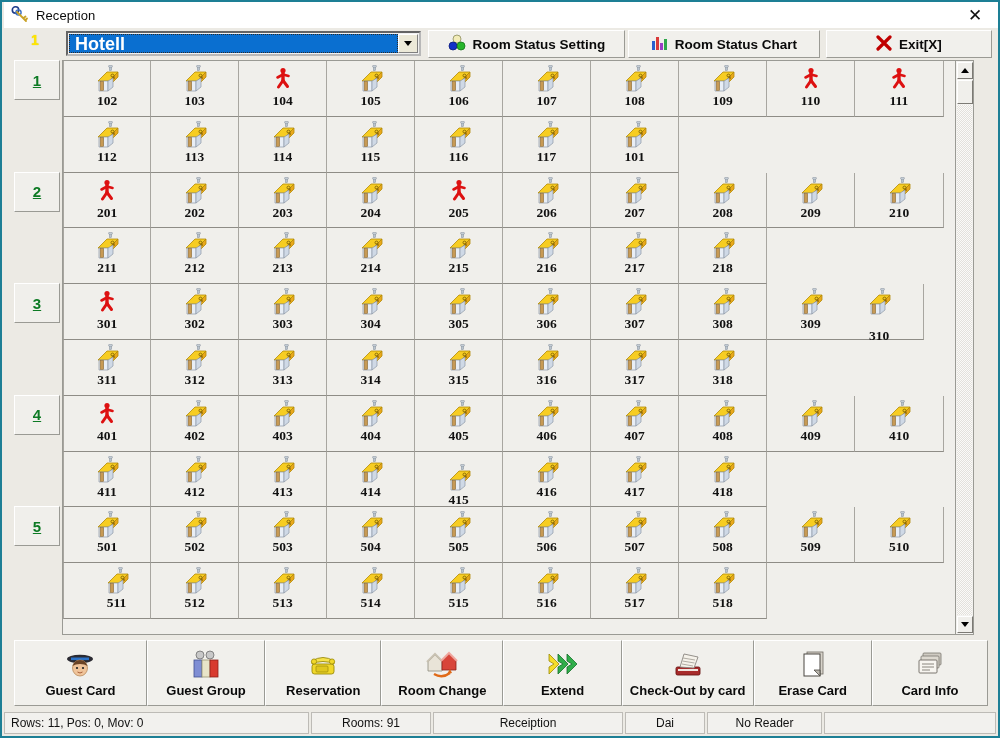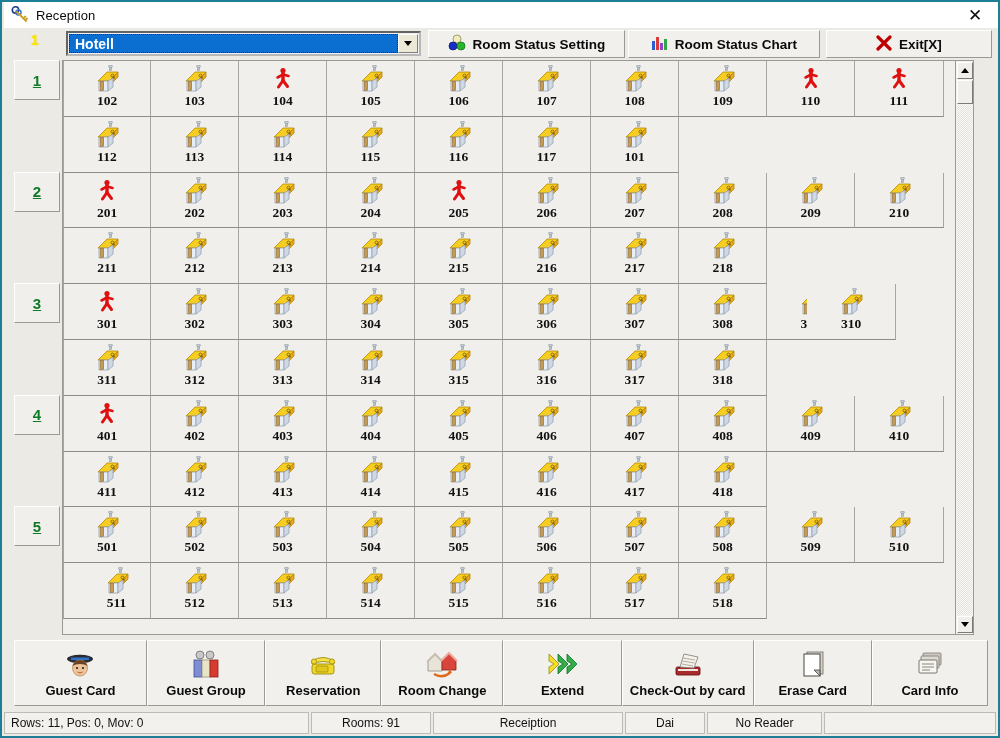--- a/index.html
+++ b/index.html
@@ -59,21 +59,21 @@
     width: 355px; height: 25px;
     background: #f0f0f0;
     border: 2px inset #b8b8b8;
     display: flex; align-items: center;
     padding: 1px;
   }
   #combo-value {
     flex: 1; height: 19px;
     background: #0a6fd0;
     color: #ffffff;
-    font-size: 14px; font-weight: bold;
+    font-size: 18px; font-weight: bold;
     line-height: 19px;
     padding-left: 5px;
     border: 1px dotted #2b2b2b;
     overflow: hidden; white-space: nowrap;
   }
   #combo-arrow {
     width: 20px; height: 19px; flex: none;
     background: #ece9d8;
     border: 1px solid #ffffff;
     border-right-color: #808080; border-bottom-color: #808080;
@@ -997,21 +997,21 @@
     <path d="M6 17 L17 17 L17 22 L6 22 Z" fill="#f2b418" stroke="#b38a09" stroke-width=".6" opacity=".0"></path>
     <path d="M7 17 L16 17 L16 27 L7 27 Z" fill="#e8eef6" stroke="#8e9aa6" stroke-width=".7"></path>
     <path d="M16 17 L16 27 L21 23 L21 14 Z" fill="#cfd9e6" stroke="#8e9aa6" stroke-width=".7"></path>
     <path d="M7 27 L16 27 L21 23 L12 23 Z" fill="#f3f7fb" stroke="#8e9aa6" stroke-width=".6" opacity="0"></path>
     <rect x="8.2" y="17.5" width="3.4" height="8.8" fill="#c79a55" stroke="#8a6a34" stroke-width=".6"></rect>
     <circle cx="20.5" cy="11.6" r="1.5" fill="none" stroke="#8a6a08" stroke-width="1"></circle>
     <path d="M20.8 12.8 L22.3 14.6 M21.6 13.8 L22.6 13.1" stroke="#8a6a08" stroke-width="1" stroke-linecap="round"></path>
   </svg></div>
             <div class="cell-label">309</div>
           </div>
-          <div class="cell" style="left: 744px; width: 89px;">
+          <div class="cell" style="left: 772px; width: 89px; gap: 12px;">
             <div class="ico"><svg width="30" height="30" viewBox="0 0 30 30">
     <rect x="17.5" y="2.5" width="2" height="4" fill="#b9c4cf" stroke="#7e8a96" stroke-width=".5"></rect>
     <rect x="16.6" y="1.5" width="3.8" height="1.6" rx=".4" fill="#d7dee6" stroke="#7e8a96" stroke-width=".5"></rect>
     <path d="M6 17 L15 8 L26 8 L17 17 Z" fill="#f7cd22" stroke="#b38a09" stroke-width=".8"></path>
     <path d="M17 17 L26 8 L26 13 L17 22 Z" fill="#e9a81b" stroke="#b38a09" stroke-width=".8"></path>
     <path d="M6 17 L17 17 L17 22 L6 22 Z" fill="#f2b418" stroke="#b38a09" stroke-width=".6" opacity=".0"></path>
     <path d="M7 17 L16 17 L16 27 L7 27 Z" fill="#e8eef6" stroke="#8e9aa6" stroke-width=".7"></path>
     <path d="M16 17 L16 27 L21 23 L21 14 Z" fill="#cfd9e6" stroke="#8e9aa6" stroke-width=".7"></path>
     <path d="M7 27 L16 27 L21 23 L12 23 Z" fill="#f3f7fb" stroke="#8e9aa6" stroke-width=".6" opacity="0"></path>
     <rect x="8.2" y="17.5" width="3.4" height="8.8" fill="#c79a55" stroke="#8a6a34" stroke-width=".6"></rect>
@@ -1368,21 +1368,21 @@
     <path d="M6 17 L17 17 L17 22 L6 22 Z" fill="#f2b418" stroke="#b38a09" stroke-width=".6" opacity=".0"></path>
     <path d="M7 17 L16 17 L16 27 L7 27 Z" fill="#e8eef6" stroke="#8e9aa6" stroke-width=".7"></path>
     <path d="M16 17 L16 27 L21 23 L21 14 Z" fill="#cfd9e6" stroke="#8e9aa6" stroke-width=".7"></path>
     <path d="M7 27 L16 27 L21 23 L12 23 Z" fill="#f3f7fb" stroke="#8e9aa6" stroke-width=".6" opacity="0"></path>
     <rect x="8.2" y="17.5" width="3.4" height="8.8" fill="#c79a55" stroke="#8a6a34" stroke-width=".6"></rect>
     <circle cx="20.5" cy="11.6" r="1.5" fill="none" stroke="#8a6a08" stroke-width="1"></circle>
     <path d="M20.8 12.8 L22.3 14.6 M21.6 13.8 L22.6 13.1" stroke="#8a6a08" stroke-width="1" stroke-linecap="round"></path>
   </svg></div>
             <div class="cell-label">414</div>
           </div>
-          <div class="cell" style="left: 352px; width: 88px;">
+          <div class="cell" style="left: 352px; width: 88px; justify-content: flex-end;">
             <div class="ico"><svg width="30" height="30" viewBox="0 0 30 30">
     <rect x="17.5" y="2.5" width="2" height="4" fill="#b9c4cf" stroke="#7e8a96" stroke-width=".5"></rect>
     <rect x="16.6" y="1.5" width="3.8" height="1.6" rx=".4" fill="#d7dee6" stroke="#7e8a96" stroke-width=".5"></rect>
     <path d="M6 17 L15 8 L26 8 L17 17 Z" fill="#f7cd22" stroke="#b38a09" stroke-width=".8"></path>
     <path d="M17 17 L26 8 L26 13 L17 22 Z" fill="#e9a81b" stroke="#b38a09" stroke-width=".8"></path>
     <path d="M6 17 L17 17 L17 22 L6 22 Z" fill="#f2b418" stroke="#b38a09" stroke-width=".6" opacity=".0"></path>
     <path d="M7 17 L16 17 L16 27 L7 27 Z" fill="#e8eef6" stroke="#8e9aa6" stroke-width=".7"></path>
     <path d="M16 17 L16 27 L21 23 L21 14 Z" fill="#cfd9e6" stroke="#8e9aa6" stroke-width=".7"></path>
     <path d="M7 27 L16 27 L21 23 L12 23 Z" fill="#f3f7fb" stroke="#8e9aa6" stroke-width=".6" opacity="0"></path>
     <rect x="8.2" y="17.5" width="3.4" height="8.8" fill="#c79a55" stroke="#8a6a34" stroke-width=".6"></rect>

